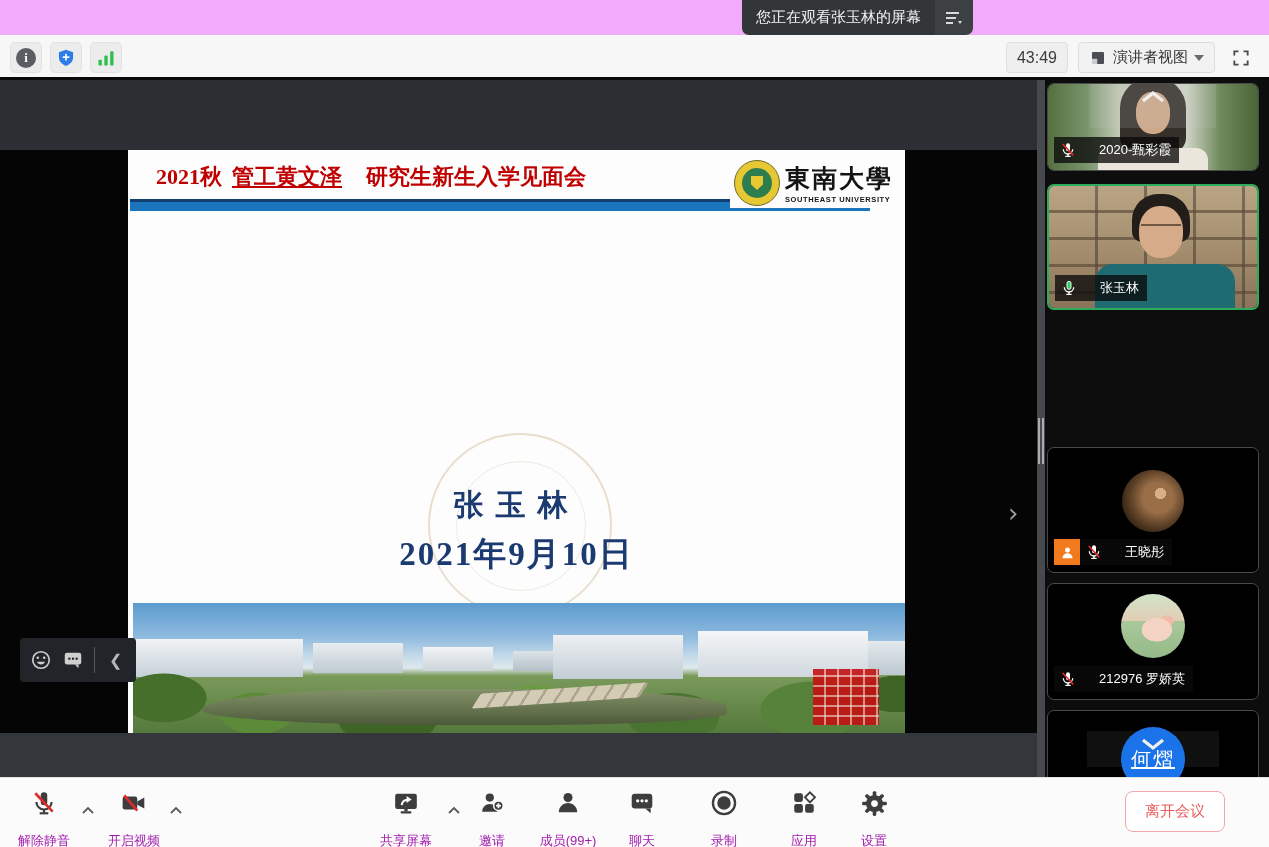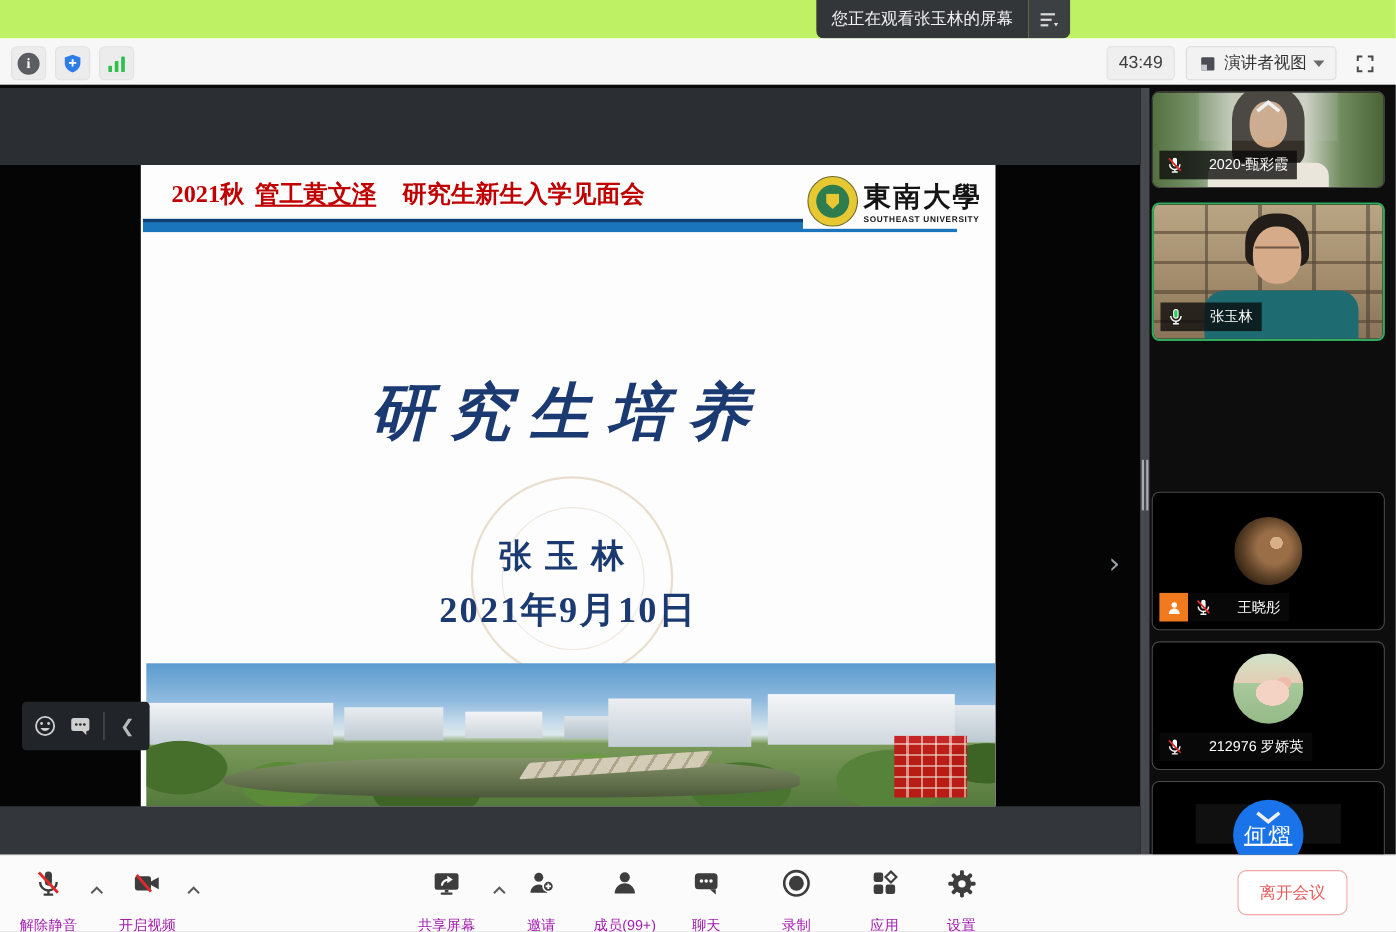--- a/index.html
+++ b/index.html
@@ -1,20 +1,20 @@
 <!DOCTYPE html>
 <html><head>
 <meta charset="utf-8">
 <style>
   * { box-sizing: border-box; margin: 0; padding: 0; }
   body { font-family: "Liberation Sans", sans-serif; }
   .app { position: relative; width: 1269px; height: 847px; overflow: hidden; background: #fff; }
 
   
-  .top-banner { position: absolute; left: 0; top: 0; width: 100%; height: 35px; background: #bef264; }
+  .top-banner { position: absolute; left: 0; top: 0; width: 100%; height: 35px; background: #f0abfc; }
   .banner-pill { position: absolute; left: 742px; top: 0; height: 35px; display: flex; align-items: stretch; border-radius: 0 0 7px 7px; overflow: hidden; }
   .banner-text { background: #323639; color: #f2f2f2; font-size: 15px; display: flex; align-items: center; padding: 0 14px; }
   .banner-menu { background: #3c4043; width: 38px; display: flex; align-items: center; justify-content: center; cursor: pointer; }
 
   
   .toolbar { position: absolute; left: 0; top: 35px; width: 100%; height: 45px; background: #f7f7f7; border-bottom: 3px solid #0a0a0a; }
   .tb-left { position: absolute; left: 10px; top: 7px; display: flex; gap: 8px; }
   .icon-btn { width: 32px; height: 31px; background: #ececec; border: 1px solid #e2e2e2; border-radius: 5px; display: flex; align-items: center; justify-content: center; cursor: pointer; }
   .info-circle { width: 20px; height: 20px; border-radius: 50%; background: #5a5e63; color: #fff; font-size: 13px; font-weight: bold; display: flex; align-items: center; justify-content: center; font-family: "Liberation Serif", serif; }
   .tb-right { position: absolute; right: 12px; top: 7px; display: flex; gap: 10px; align-items: center; }
@@ -201,21 +201,20 @@
           <div class="emblem">
             <div class="emblem-in">
                 <div class="emblem-shield"></div>
               </div>
           </div>
           <div>
             <div class="logo-cn">東南大學</div>
             <div class="logo-en">SOUTHEAST UNIVERSITY</div>
           </div>
         </div>
-        <div class="main-title">研究生培养</div>
         <div class="watermark"></div>
         <div class="presenter">张玉林</div>
         <div class="slide-date">2021年9月10日</div>
         <div class="photo">
           <div class="ph-buildings"></div>
           <div class="ph-trees"></div>
           <div class="ph-water"></div>
           <div class="ph-bridge"></div>
           <div class="ph-seal"></div>
         </div>

